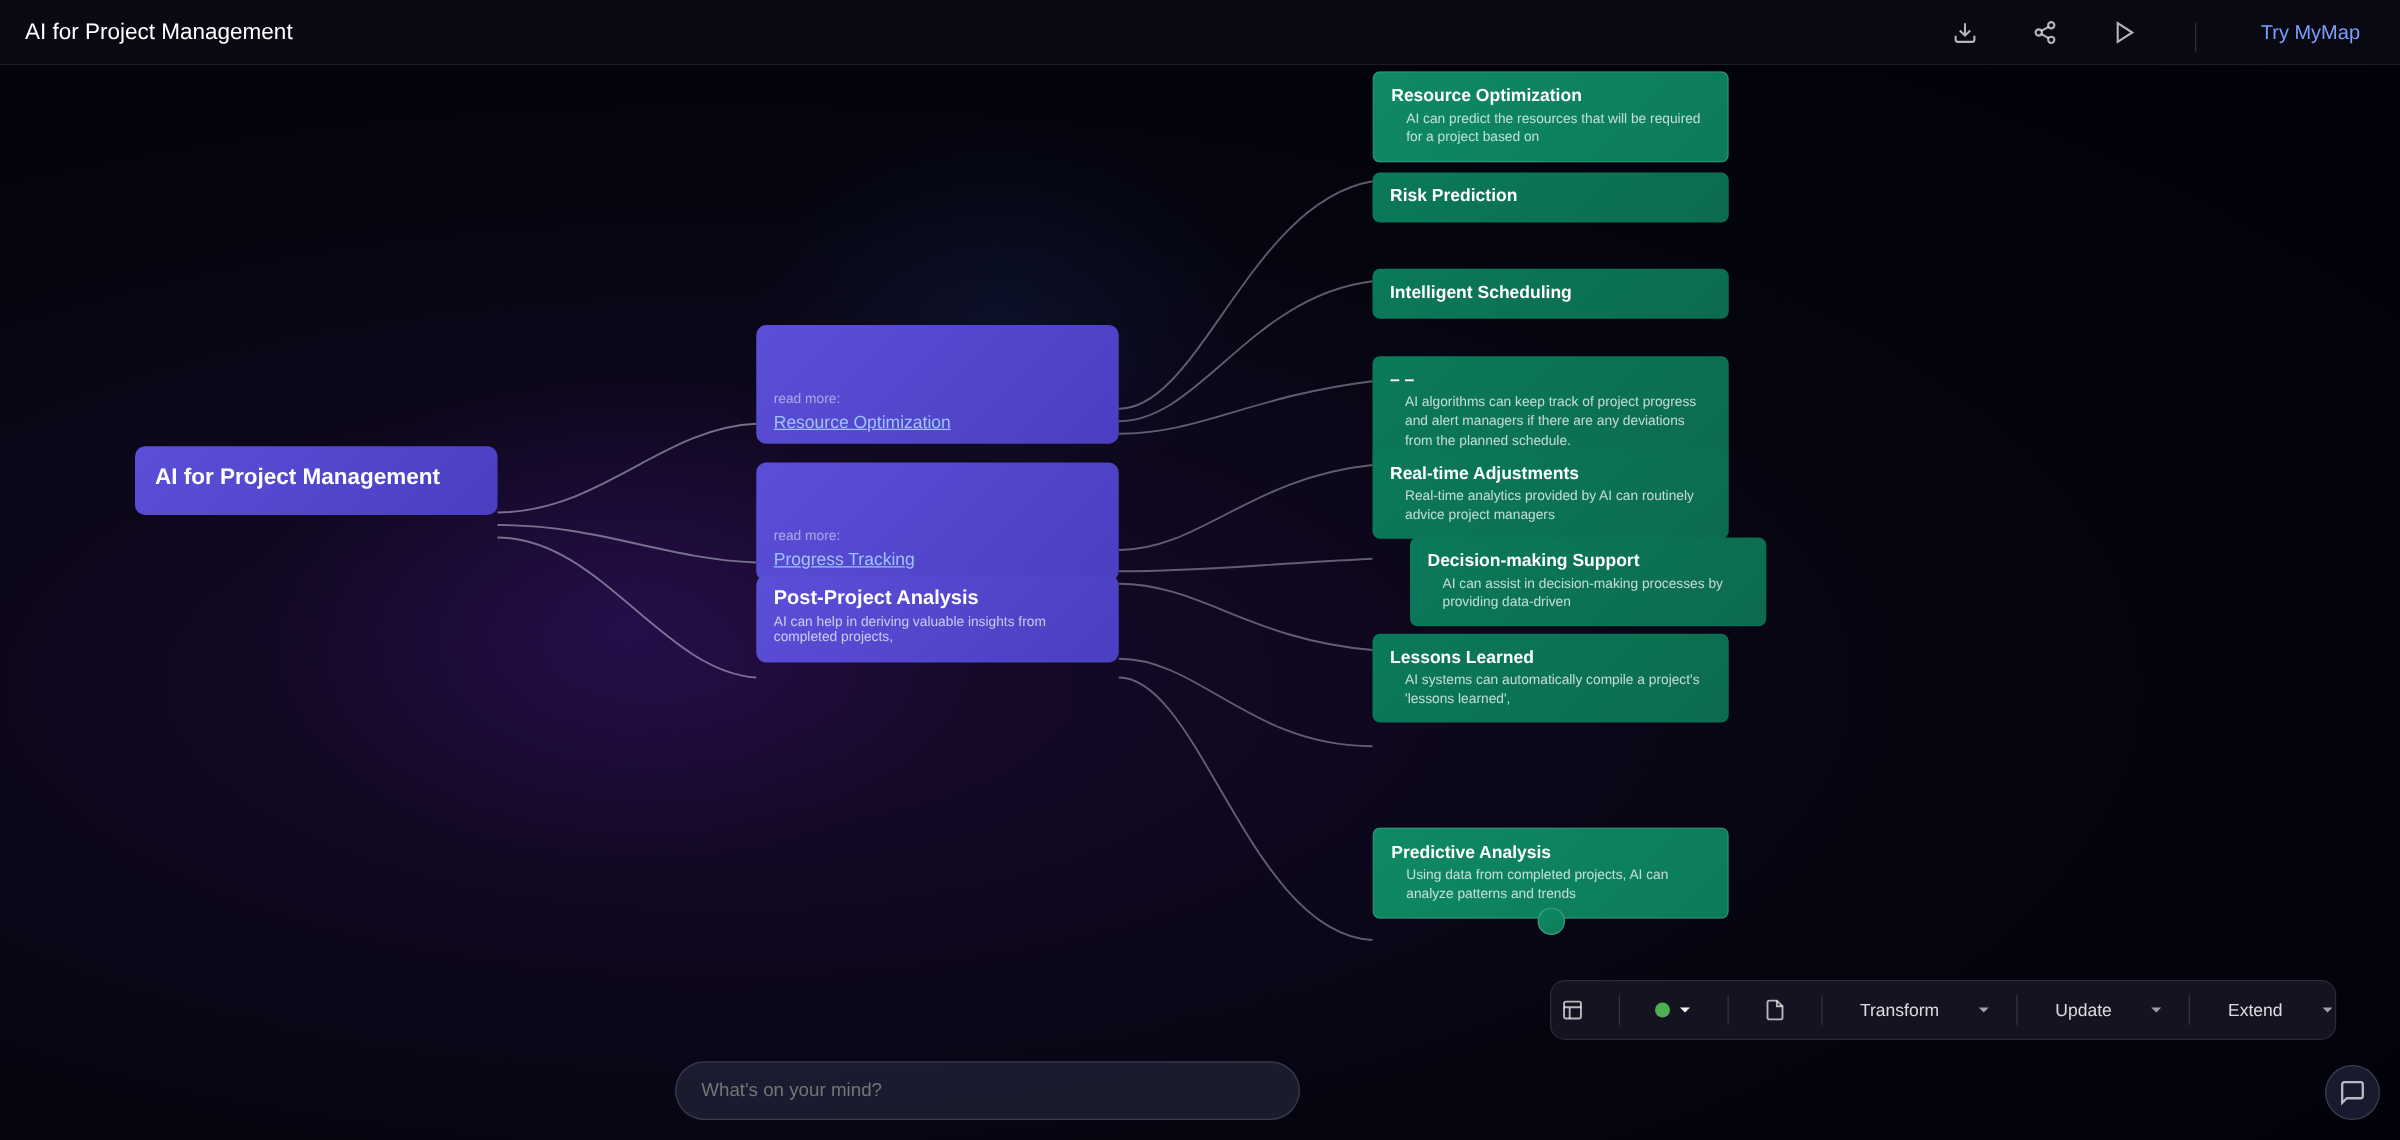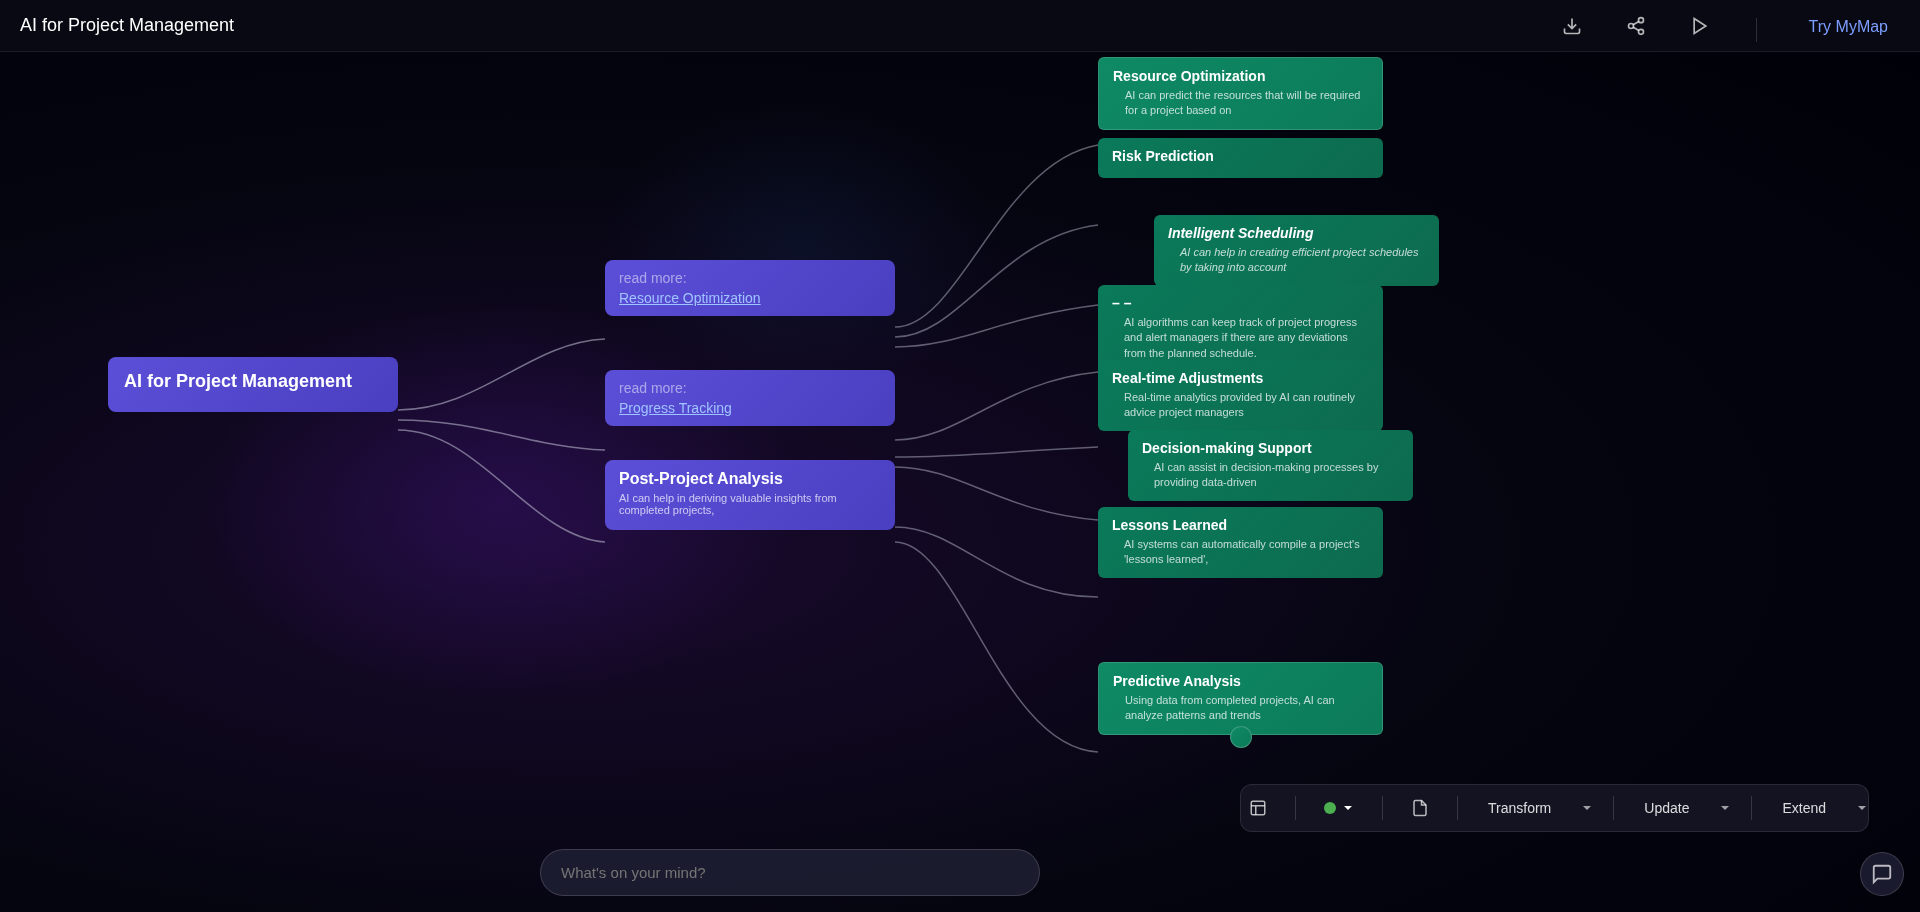--- a/index.html
+++ b/index.html
@@ -118,22 +118,23 @@
       position: absolute;
       width: 290px;
       background: linear-gradient(135deg, #5b4fd8 0%, #4a3fc0 100%);
       border-radius: 8px;
       padding: 10px 14px;
       z-index: 10;
     }
 
     .branch-node-readmore {
       color: rgba(255,255,255,0.5);
-      font-size: 14px;
+      font-size: 11px;
       margin-bottom: 4px;
+      margin-top: 43px;
     }
 
     .branch-node-link {
       color: #a0c4ff;
       font-size: 14px;
       font-weight: 500;
       text-decoration: underline;
       cursor: pointer;
     }
 
@@ -372,23 +373,22 @@
 
 <div class="leaf-node highlighted" style="position:absolute; left:1098px; top:57px;">
   <div class="leaf-node-title">Resource Optimization</div>
   <div class="leaf-node-desc">AI can predict the resources that will be required for a project based on</div>
 </div>
 
 <div class="leaf-node" style="position:absolute; left:1098px; top:138px;">
   <div class="leaf-node-title">Risk Prediction</div>
 </div>
 
-<div class="leaf-node" style="position:absolute; left:1154px; top:215px;font-style:italic;">
+<div class="leaf-node" style="position:absolute; left:1098px; top:215px;">
   <div class="leaf-node-title">Intelligent Scheduling</div>
-  <div class="leaf-node-desc">AI can help in creating efficient project schedules by taking into account</div>
 </div>
 
 <div class="leaf-node" style="position:absolute; left:1098px; top:285px;">
   <div class="leaf-node-title">– –</div>
   <div class="leaf-node-desc">AI algorithms can keep track of project progress and alert managers if there are any deviations from the planned schedule.</div>
 </div>
 
 <div class="leaf-node" style="position:absolute; left:1098px; top:360px;">
   <div class="leaf-node-title">Real-time Adjustments</div>
   <div class="leaf-node-desc">Real-time analytics provided by AI can routinely advice project managers</div>

